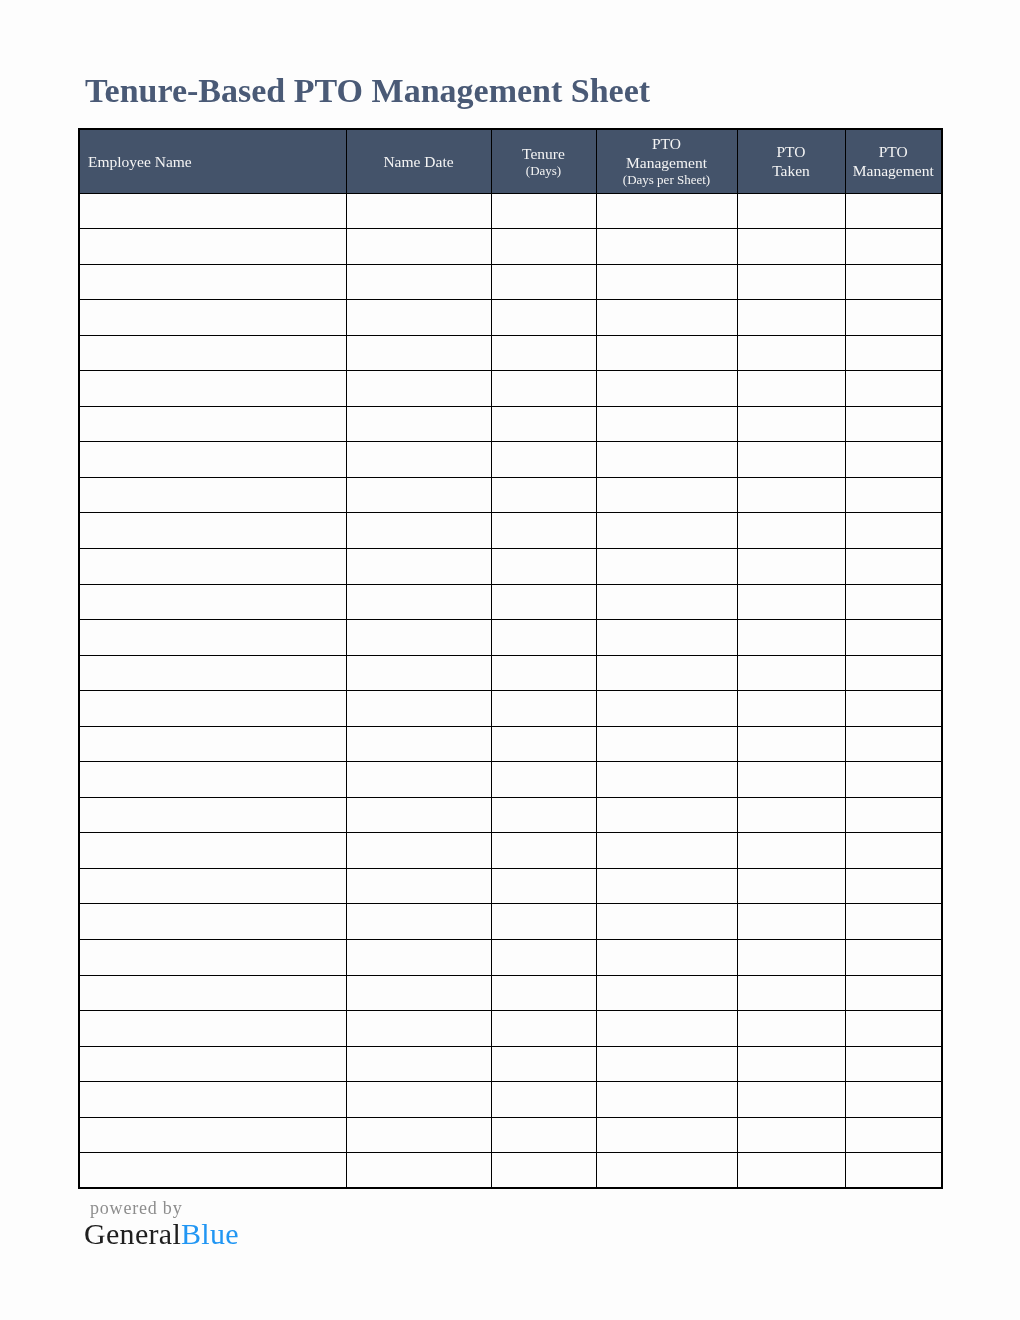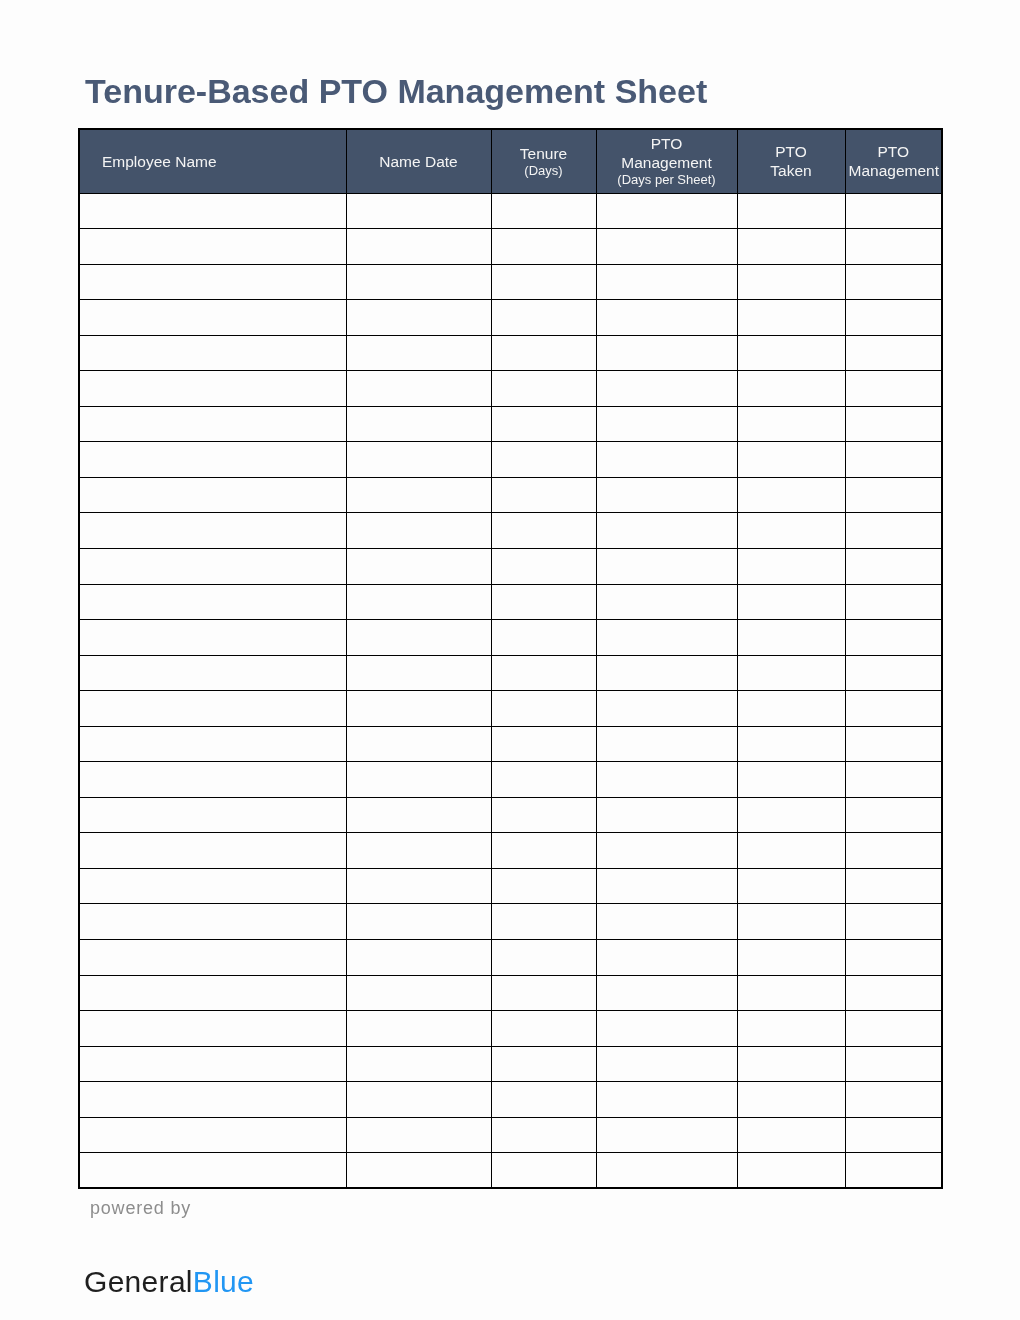--- a/index.html
+++ b/index.html
@@ -12,21 +12,21 @@
     --brand-general: #1f1f1f;
     --brand-blue: #2196f3;
   }
   * { margin: 0; padding: 0; box-sizing: border-box; }
   html, body { background: #ffffff; }
   .page {
     position: relative;
     width: 1020px;
     height: 1320px;
     background: var(--page-bg);
-    font-family: Liberation Sans, sans-serif;
+    font-family: Liberation Serif, serif;
     overflow: hidden;
   }
   .page-title {
     position: absolute;
     left: 85px;
     top: 70px;
     font-size: 34px;
     line-height: 42px;
     font-weight: 600;
     color: var(--title);
@@ -54,21 +54,21 @@
   table.pto-table th {
     background: var(--header-bg);
     color: var(--header-text);
     font-weight: 400;
     vertical-align: middle;
     text-align: center;
     padding: 2px 3px;
   }
   table.pto-table th.left {
     text-align: left;
-    padding-left: 22px;
+    padding-left: 8px;
   }
   .hlabel { font-size: 15.5px; line-height: 19px; }
   .hsub   { font-size: 13px;   line-height: 16px; }
   table.pto-table tbody tr { height: 35.55px; }
   table.pto-table td { background: var(--page-bg); }
   .powered-by {
     position: absolute;
     left: 90px;
     top: 1200px;
     font-size: 18px;
@@ -76,21 +76,20 @@
     letter-spacing: 0.8px;
     color: var(--powered-by);
   }
   .brand-logo {
     position: absolute;
     left: 84px;
     top: 1214px;
     font-size: 30px;
     line-height: 40px;
     letter-spacing: 0.3px;
-    margin-top: 48px;
   }
   .brand-general { color: var(--brand-general); }
   .brand-blue { color: var(--brand-blue); }
 </style>
 </head>
 <body>
 
 <div class="page">
 
   <h1 class="page-title">Tenure-Based PTO Management Sheet</h1>

